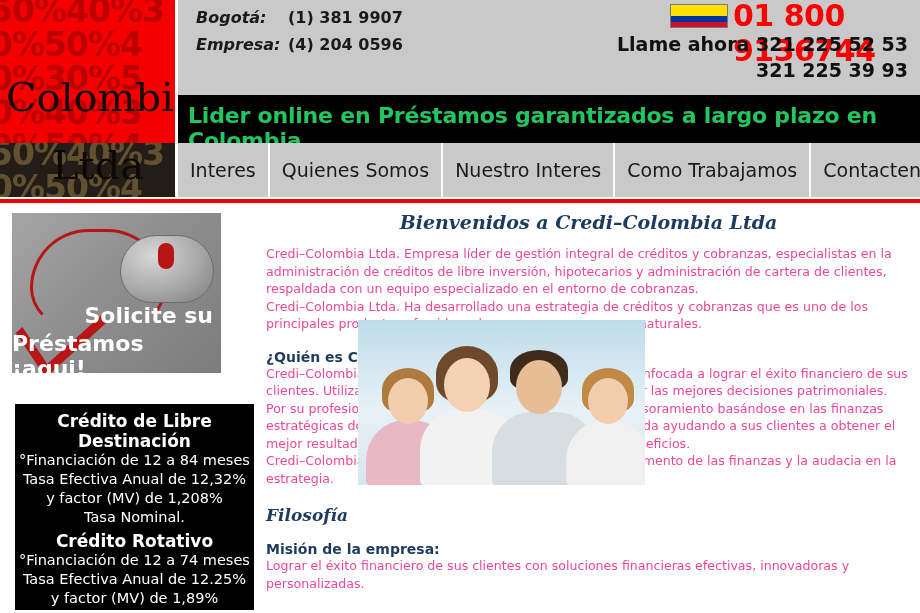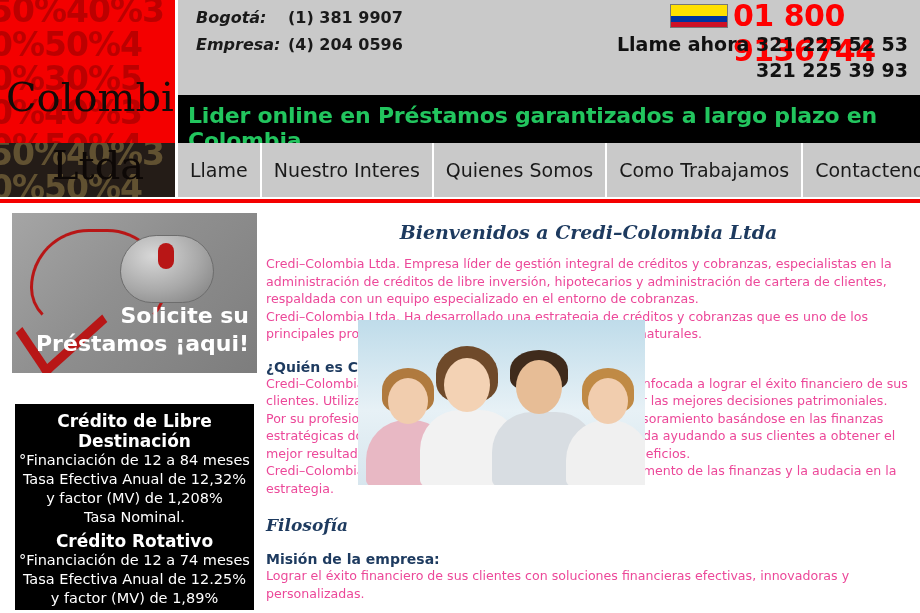--- a/index.html
+++ b/index.html
@@ -252,21 +252,21 @@
 
   .left-col {
     position: absolute;
     left: 12px;
     top: 6px;
     width: 245px;
   }
 
   .mouse-card {
     position: relative;
-    width: 245px;
+    width: 209px;
     height: 160px;
     background: linear-gradient(135deg,#a5a5a5 0%, #8f8f8f 45%, #7d7d7d 100%);
     overflow: hidden;
   }
   .mouse-body {
     position: absolute;
     left: 108px;
     top: 22px;
     width: 92px;
     height: 66px;
@@ -358,21 +358,21 @@
     top: 0;
     width: 645px;
   }
   .welcome-title {
     text-align: center;
     font-family: "DejaVu Serif", serif;
     font-weight: bold;
     font-style: italic;
     font-size: 19px;
     color: #1d3a5f;
-    margin-top: 14px;
+    margin-top: 4px;
   }
   .para {
     font-family: "DejaVu Sans", sans-serif;
     font-size: 12.6px;
     line-height: 17.5px;
     color: #ec4899;
     margin-top: 12px;
     text-align: left;
   }
   .para.tight { margin-top: 0; }
@@ -459,23 +459,23 @@
         <span>321 225 52 53</span>
       </div>
       <div class="call-now-2">321 225 39 93</div>
     </div>
 
     <div class="slogan-bar">
       <div class="slogan-text">Lider online en Préstamos garantizados a largo plazo en Colombia</div>
     </div>
 
     <div class="navbar">
-      <div class="nav-item">Llame</div>
+      <div class="nav-item">Interes</div>
+      <div class="nav-item">Quienes Somos</div>
       <div class="nav-item">Nuestro Interes</div>
-      <div class="nav-item">Quienes Somos</div>
       <div class="nav-item">Como Trabajamos</div>
       <div class="nav-item">Contactenos</div>
     </div>
   </div>
 
   <div class="red-rule"></div>
 
   <div class="content">
 
     <div class="left-col">

